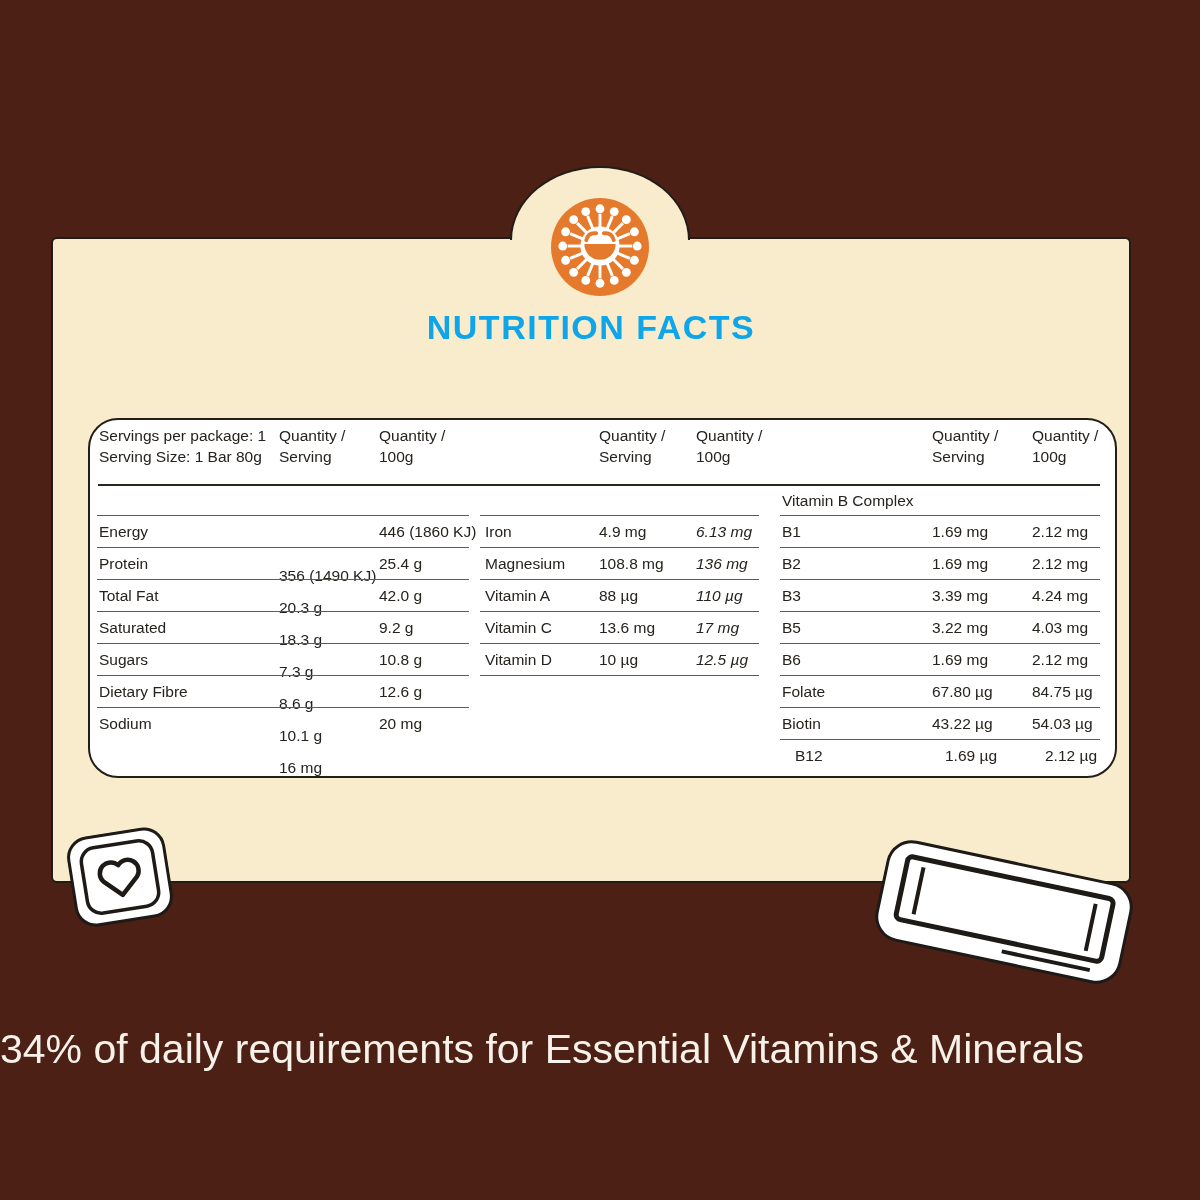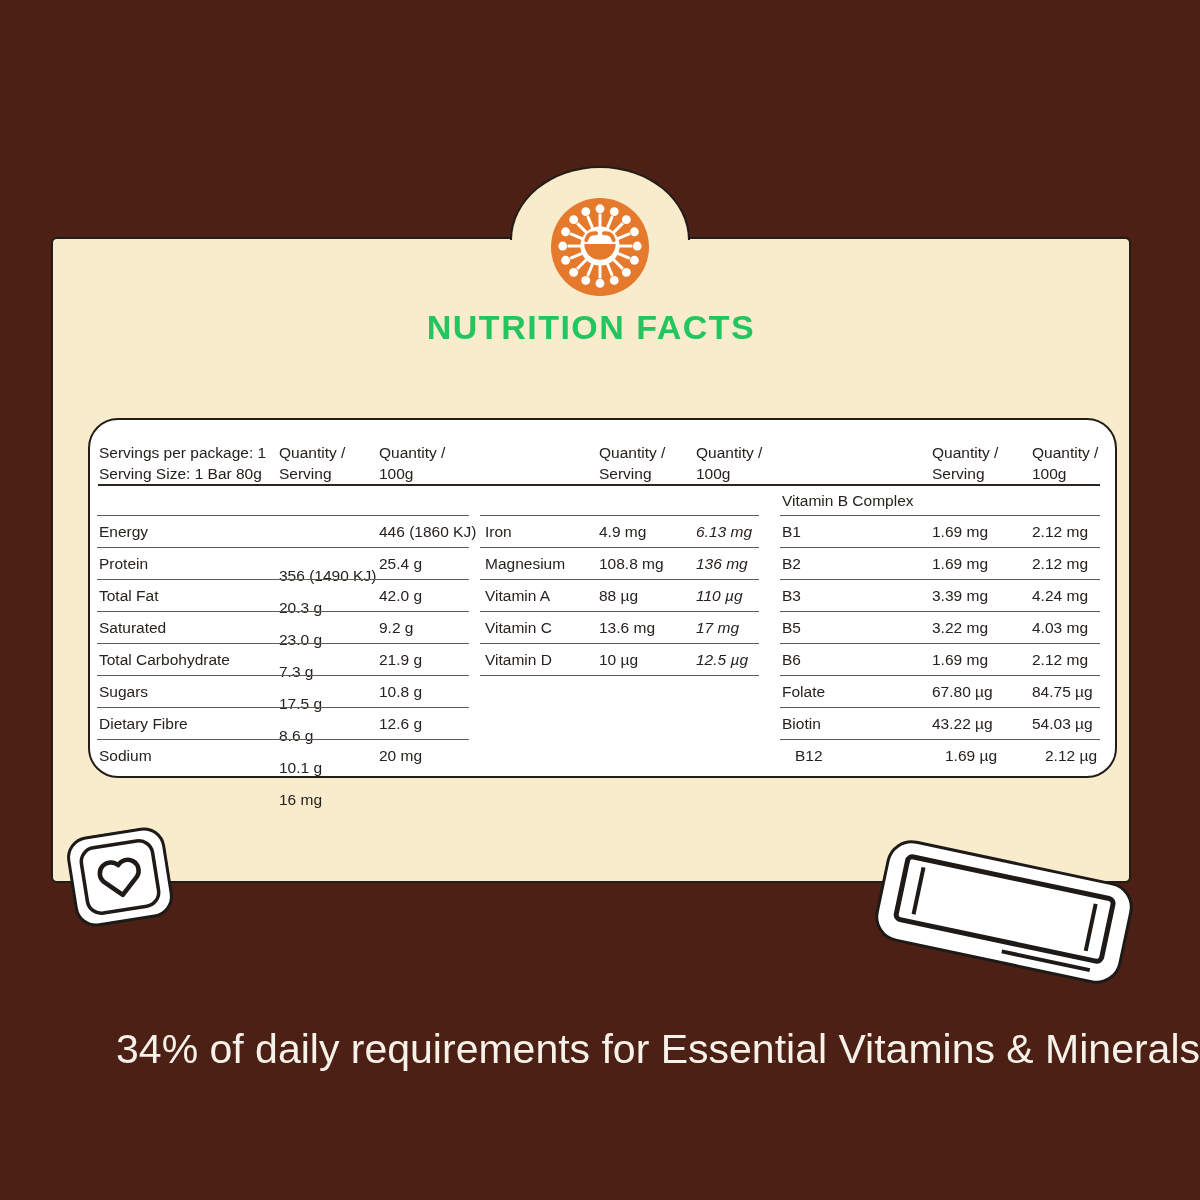--- a/index.html
+++ b/index.html
@@ -8,27 +8,27 @@
 
   
   .card{position:absolute;left:51px;top:237px;width:1080px;height:646px;
         background:#F8ECCC;border:2px solid #221C18;border-radius:6px;box-sizing:border-box;z-index:1;}
   .bump{position:absolute;left:510px;top:166px;width:180px;height:74px;background:#F8ECCC;
         border:2px solid #221C18;border-bottom:none;box-sizing:border-box;
         border-radius:90px 90px 0 0 / 74px 74px 0 0;z-index:2;}
   .sun{position:absolute;left:551px;top:198px;width:98px;height:98px;z-index:3;}
 
   .title{position:absolute;left:51px;top:308px;width:1080px;text-align:center;
-         font-size:34px;font-weight:600;letter-spacing:1.5px;color:#22c55e;z-index:3;}
+         font-size:34px;font-weight:600;letter-spacing:1.5px;color:#0ea5e9;z-index:3;}
 
   
   .ntable{position:absolute;left:88px;top:418px;width:1029px;height:360px;background:#ffffff;
           border:2px solid #241E1A;border-radius:30px;box-sizing:border-box;z-index:3;
           font-size:15.5px;color:#26221E;}
-  .hcell{position:absolute;top:22px;line-height:21px;white-space:nowrap;}
+  .hcell{position:absolute;top:5px;line-height:21px;white-space:nowrap;}
   .serving-info{left:9px;}
   .h-g1-serving{left:189px;} .h-g1-100g{left:289px;}
   .h-g2-serving{left:509px;} .h-g2-100g{left:606px;}
   .h-g3-serving{left:842px;} .h-g3-100g{left:942px;}
   .header-rule{position:absolute;left:8px;top:64px;width:1002px;border-top:2px solid #2B2520;}
 
   .group{position:absolute;box-sizing:border-box;}
   .g0{left:7px;top:95px;width:372px;border-top:1px solid #5F5B55;}
   .g1{left:390px;top:95px;width:279px;border-top:1px solid #5F5B55;}
   .g2{left:690px;top:67px;width:320px;}
@@ -42,21 +42,21 @@
   .g0 .v1{left:182px;margin-top:44px;} .g0 .v2{left:282px;}
   .g1 .lbl{left:5px;} .g1 .v1{left:119px;} .g1 .v2{left:216px;font-style:italic;}
   .g2 .v1{left:152px;} .g2 .v2{left:252px;}
 
   
   .sticker-heart{position:absolute;left:70px;top:831px;width:100px;height:92px;
                  transform:rotate(-9deg);z-index:4;}
   .sticker-bar{position:absolute;left:878px;top:856px;width:252px;height:112px;
                transform:rotate(12deg);z-index:4;}
 
-  .footer{position:absolute;left:0;top:1026px;width:1200px;text-align:right;
+  .footer{position:absolute;left:0;top:1026px;width:1200px;text-align:left;
           font-size:41px;color:#F7F2E9;white-space:nowrap;z-index:1;}
 </style>
 </head>
 <body>
 
 <div class="stage">
 
   <div class="card"></div>
   <div class="bump"></div>
 
@@ -147,32 +147,27 @@
           <span class="v1">356 (1490 KJ)</span>
           <span class="v2">446 (1860 KJ)</span>
         </div>
         <div class="trow">
           <span class="lbl">Protein</span>
           <span class="v1">20.3 g</span>
           <span class="v2">25.4 g</span>
         </div>
         <div class="trow">
           <span class="lbl">Total Fat</span>
-          <span class="v1">23.0 g</span>
+          <span class="v1">18.3 g</span>
           <span class="v2">42.0 g</span>
         </div>
         <div class="trow">
           <span class="lbl">Saturated</span>
           <span class="v1">7.3 g</span>
           <span class="v2">9.2 g</span>
-        </div>
-        <div class="trow">
-          <span class="lbl">Total Carbohydrate</span>
-          <span class="v1">17.5 g</span>
-          <span class="v2">21.9 g</span>
         </div>
         <div class="trow">
           <span class="lbl">Sugars</span>
           <span class="v1">8.6 g</span>
           <span class="v2">10.8 g</span>
         </div>
         <div class="trow">
           <span class="lbl">Dietary Fibre</span>
           <span class="v1">10.1 g</span>
           <span class="v2">12.6 g</span>

